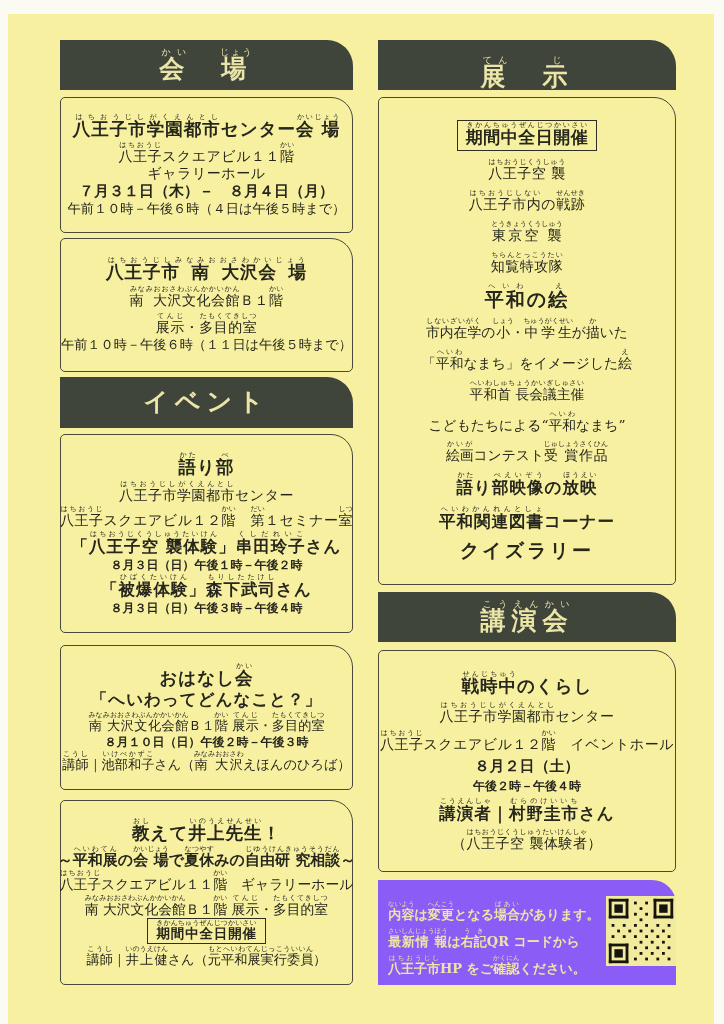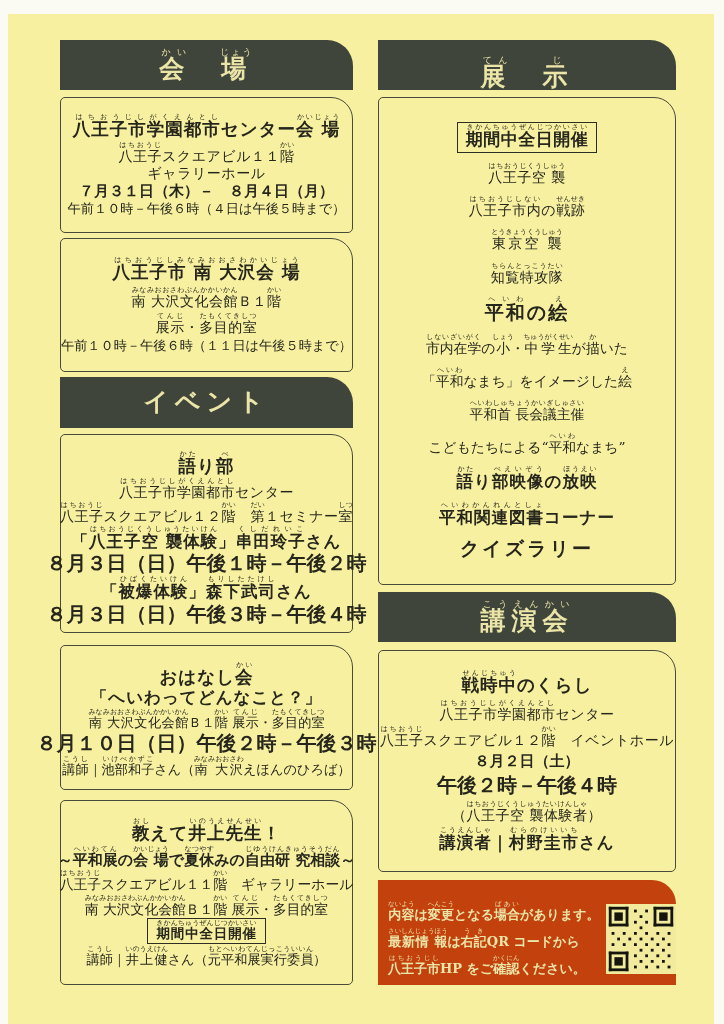--- a/index.html
+++ b/index.html
@@ -26,36 +26,36 @@
     border-radius:5px 22px 5px 5px;
     display:flex;flex-direction:column;justify-content:space-evenly;align-items:center;
     box-sizing:border-box;padding:15px 4px;
   }
   .ln{font-size:14px;line-height:1.2;text-align:center;letter-spacing:.5px;white-space:nowrap;}
   .ln rt{font-size:7px;letter-spacing:0;font-weight:400;}
   .t18{font-size:17.5px;font-weight:700;letter-spacing:1px;}
   .t17{font-size:16.5px;font-weight:700;letter-spacing:1px;}
   .sub{font-size:15px;font-weight:700;letter-spacing:0;}
   .date{font-size:15px;font-weight:700;letter-spacing:0;}
-  .time{font-size:20px;font-weight:600;letter-spacing:0;}
+  .time{font-size:12px;font-weight:600;letter-spacing:0;}
   .tight{font-size:13.2px;letter-spacing:0;}
   .big{font-size:19px;font-weight:700;letter-spacing:2px;}
   .sm{font-size:13.8px;letter-spacing:0;}
   .semi{font-size:19px;font-weight:600;letter-spacing:3px;}
   .badge{
     border:1.8px solid #2e2e22;padding:0 8px 2px 8px;
     font-weight:700;
   }
   .badge-lg{font-size:17px;}
   .badge-sm{font-size:13.5px;}
   
   .notice{
-    position:absolute;background:#c2410c;color:#ece5a8;
+    position:absolute;background:#8b5cf6;color:#ece5a8;
     border-radius:0 24px 0 0;
-    display:flex;flex-direction:row;align-items:center;
+    display:flex;flex-direction:row;
     box-sizing:border-box;padding:16px 10px 4px 10px;
   }
   .notice-text{flex:1;display:flex;flex-direction:column;justify-content:space-evenly;height:100%;}
   .notice .nln{font-size:13px;font-weight:600;letter-spacing:0;line-height:1.2;white-space:nowrap;text-align:left;}
   .notice .nln rt{font-size:6.5px;font-weight:400;}
   .qr{width:70px;height:70px;flex:0 0 auto;margin-left:6px;}
 </style>
 </head>
 <body>
 
@@ -67,21 +67,21 @@
   </section>
 
   <section class="box" style="left:60px;top:97px;width:293px;height:136px;">
     <div class="ln t18"><ruby>八王子市学園都市<rt>はちおうじしがくえんとし</rt></ruby>センター<ruby>会 場<rt>かいじょう</rt></ruby></div>
     <div class="ln"><ruby>八王子<rt>はちおうじ</rt></ruby>スクエアビル１１<ruby>階<rt>かい</rt></ruby></div>
     <div class="ln">ギャラリーホール</div>
     <div class="ln date">７月３１日（木）－　８月４日（月）</div>
     <div class="ln tight">午前１０時－午後６時（４日は午後５時まで）</div>
   </section>
 
-  <section class="box" style="left:60px;top:238px;width:293px;height:134px;">
+  <section class="box" style="left:60px;top:238px;width:293px;height:134px;font-family:Liberation Mono, monospace;">
     <div class="ln t18"><ruby>八王子市 南 大沢会 場<rt>はちおうじしみなみおおさわかいじょう</rt></ruby></div>
     <div class="ln"><ruby>南 大沢文化会館<rt>みなみおおさわぶんかかいかん</rt></ruby>Ｂ１<ruby>階<rt>かい</rt></ruby></div>
     <div class="ln"><ruby>展示<rt>てんじ</rt></ruby>・<ruby>多目的室<rt>たもくてきしつ</rt></ruby></div>
     <div class="ln tight">午前１０時－午後６時（１１日は午後５時まで）</div>
   </section>
 
   <section class="hdr" style="left:60px;top:377px;width:293px;height:51px;">
     <div class="hdr-t">イベント</div>
   </section>
 
@@ -120,37 +120,38 @@
     <div class="ln badge badge-lg"><ruby>期間中全日開催<rt>きかんちゅうぜんじつかいさい</rt></ruby></div>
     <div class="ln"><ruby>八王子空 襲<rt>はちおうじくうしゅう</rt></ruby></div>
     <div class="ln"><ruby>八王子市内<rt>はちおうじしない</rt></ruby>の<ruby>戦跡<rt>せんせき</rt></ruby></div>
     <div class="ln"><ruby>東京空 襲<rt>とうきょうくうしゅう</rt></ruby></div>
     <div class="ln"><ruby>知覧特攻隊<rt>ちらんとっこうたい</rt></ruby></div>
     <div class="ln big"><ruby>平和<rt>へいわ</rt></ruby>の<ruby>絵<rt>え</rt></ruby></div>
     <div class="ln sm"><ruby>市内在学<rt>しないざいがく</rt></ruby>の<ruby>小<rt>しょう</rt></ruby>・<ruby>中学生<rt>ちゅうがくせい</rt></ruby>が<ruby>描<rt>か</rt></ruby>いた</div>
     <div class="ln sm">「<ruby>平和<rt>へいわ</rt></ruby>なまち」をイメージした<ruby>絵<rt>え</rt></ruby></div>
     <div class="ln sm"><ruby>平和首 長会議主催<rt>へいわしゅちょうかいぎしゅさい</rt></ruby></div>
     <div class="ln sm">こどもたちによる“<ruby>平和<rt>へいわ</rt></ruby>なまち”</div>
+    <div class="ln sm"><ruby>絵画<rt>かいが</rt></ruby>コンテスト<ruby>受 賞作品<rt>じゅしょうさくひん</rt></ruby></div>
     <div class="ln t17"><ruby>語<rt>かた</rt></ruby>り<ruby>部映像<rt>べえいぞう</rt></ruby>の<ruby>放映<rt>ほうえい</rt></ruby></div>
     <div class="ln t17"><ruby>平和関連図書<rt>へいわかんれんとしょ</rt></ruby>コーナー</div>
     <div class="ln semi">クイズラリー</div>
   </section>
 
   <section class="hdr" style="left:378px;top:592px;width:298px;height:50px;">
     <div class="hdr-t"><ruby>講演会<rt>こうえんかい</rt></ruby></div>
   </section>
 
   <section class="box" style="left:378px;top:650px;width:298px;height:222px;">
     <div class="ln t18"><ruby>戦時中<rt>せんじちゅう</rt></ruby>のくらし</div>
     <div class="ln"><ruby>八王子市学園都市<rt>はちおうじしがくえんとし</rt></ruby>センター</div>
     <div class="ln"><ruby>八王子<rt>はちおうじ</rt></ruby>スクエアビル１２<ruby>階<rt>かい</rt></ruby>　イベントホール</div>
     <div class="ln date">８月２日（土）</div>
     <div class="ln time">午後２時－午後４時</div>
+    <div class="ln t17"><ruby>講演者<rt>こうえんしゃ</rt></ruby>｜<ruby>村野圭市<rt>むらのけいいち</rt></ruby>さん</div>
     <div class="ln">（<ruby>八王子空 襲体験者<rt>はちおうじくうしゅうたいけんしゃ</rt></ruby>）</div>
-    <div class="ln t17"><ruby>講演者<rt>こうえんしゃ</rt></ruby>｜<ruby>村野圭市<rt>むらのけいいち</rt></ruby>さん</div>
   </section>
 
   <section class="notice" style="left:378px;top:880px;width:298px;height:105px;">
     <div class="notice-text">
       <div class="nln"><ruby>内容<rt>ないよう</rt></ruby>は<ruby>変更<rt>へんこう</rt></ruby>となる<ruby>場合<rt>ばあい</rt></ruby>があります。</div>
       <div class="nln"><ruby>最新情 報<rt>さいしんじょうほう</rt></ruby>は<ruby>右記<rt>うき</rt></ruby>QR コードから</div>
       <div class="nln"><ruby>八王子市<rt>はちおうじし</rt></ruby>HP をご<ruby>確認<rt>かくにん</rt></ruby>ください。</div>
     </div>
     <svg class="qr" viewBox="0 0 25 25">
       <rect x="0" y="0" width="25" height="25" fill="#f2eb9e"></rect>

